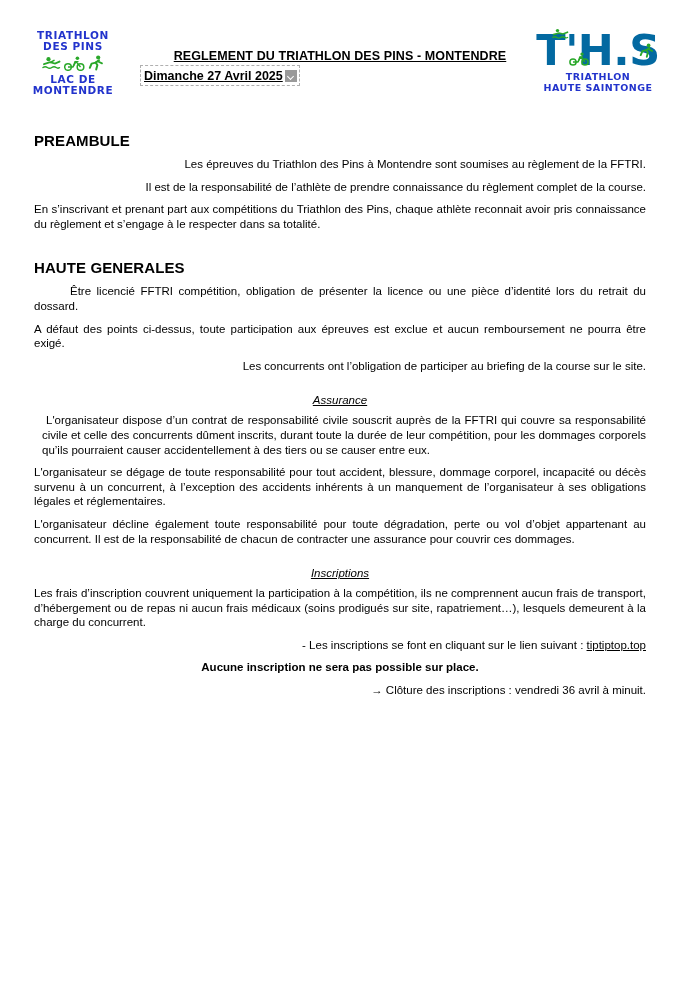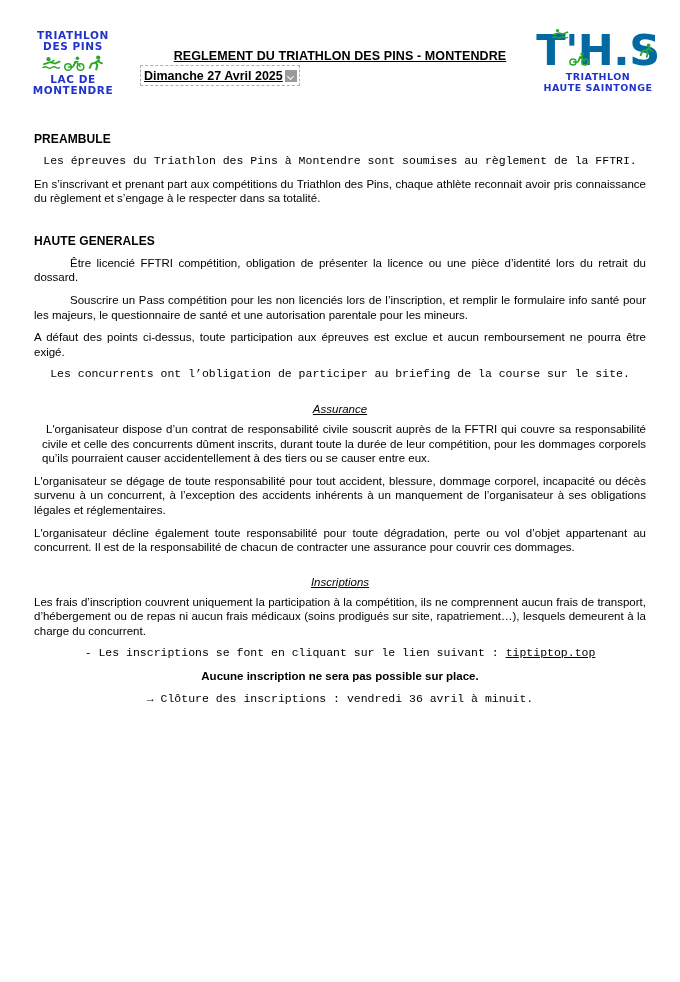--- a/index.html
+++ b/index.html
@@ -144,42 +144,42 @@
   }
 
   
   .content {
     position: absolute;
     left: 34px;
     top: 132px;
     width: 612px;
   }
   .h-sec {
-    font-size: 12px;
+    font-size: 15px;
     font-weight: bold;
     margin: 0 0 8px 0;
     letter-spacing: 0.1px;
   }
   .h-sub {
     font-size: 11.5px;
     font-style: italic;
     text-decoration: underline;
     text-align: center;
     margin: 0 0 7px 0;
   }
   p.para {
     font-size: 11.5px;
     line-height: 14.6px;
     text-align: justify;
     margin: 0 0 8px 0;
   }
   p.para.indent { text-indent: 36px; }
   p.para.lead   { text-indent: 4px; margin-left: 8px; }
   p.bold { font-weight: bold; text-align: center; }
-  p.plain { text-align: center; font-family: Liberation Mono, monospace; }
+  p.plain { text-align: right; }
   .sp-lg { height: 20px; }
   .sp-md { height: 13px; }
   a.link {
     color: #000000;
     text-decoration: underline;
     cursor: pointer;
   }
 </style>
 </head>
 <body>
@@ -262,28 +262,28 @@
       <div class="rl-line">TRIATHLON</div>
       <div class="rl-line">HAUTE SAINTONGE</div>
     </div>
 
   </div>
 
   <div class="content">
 
     <div class="h-sec">PREAMBULE</div>
     <p class="para plain">Les épreuves du Triathlon des Pins à Montendre sont soumises au règlement de la FFTRI.</p>
+    <p class="para plain">Il est de la responsabilité de l’athlète de prendre connaissance du règlement complet de la course.</p>
     <p class="para">En s’inscrivant et prenant part aux compétitions du Triathlon des Pins, chaque athlète reconnait avoir pris connaissance du règlement et s’engage à le respecter dans sa totalité.</p>
 
     <div class="sp-lg"></div>
 
     <div class="h-sec">HAUTE GENERALES</div>
 
     <p class="para indent">Être licencié FFTRI compétition, obligation de présenter la licence ou une pièce d’identité lors du retrait du dossard.</p>
-    <p class="para indent">Souscrire un Pass compétition pour les non licenciés lors de l’inscription, et remplir le formulaire info santé pour les majeurs, le questionnaire de santé et une autorisation parentale pour les mineurs.</p>
     <p class="para">A défaut des points ci-dessus, toute participation aux épreuves est exclue et aucun remboursement ne pourra être exigé.</p>
     <p class="para plain">Les concurrents ont l’obligation de participer au briefing de la course sur le site.</p>
 
     <div class="sp-md"></div>
 
     <div class="h-sub">Assurance</div>
     <p class="para lead">L'organisateur dispose d’un contrat de responsabilité civile souscrit auprès de la FFTRI qui couvre sa responsabilité civile et celle des concurrents dûment inscrits, durant toute la durée de leur compétition, pour les dommages corporels qu’ils pourraient causer accidentellement à des tiers ou se causer entre eux.</p>
     <p class="para">L'organisateur se dégage de toute responsabilité pour tout accident, blessure, dommage corporel, incapacité ou décès survenu à un concurrent, à l’exception des accidents inhérents à un manquement de l’organisateur à ses obligations légales et réglementaires.</p>
     <p class="para">L'organisateur décline également toute responsabilité pour toute dégradation, perte ou vol d’objet appartenant au concurrent. Il est de la responsabilité de chacun de contracter une assurance pour couvrir ces dommages.</p>
 

